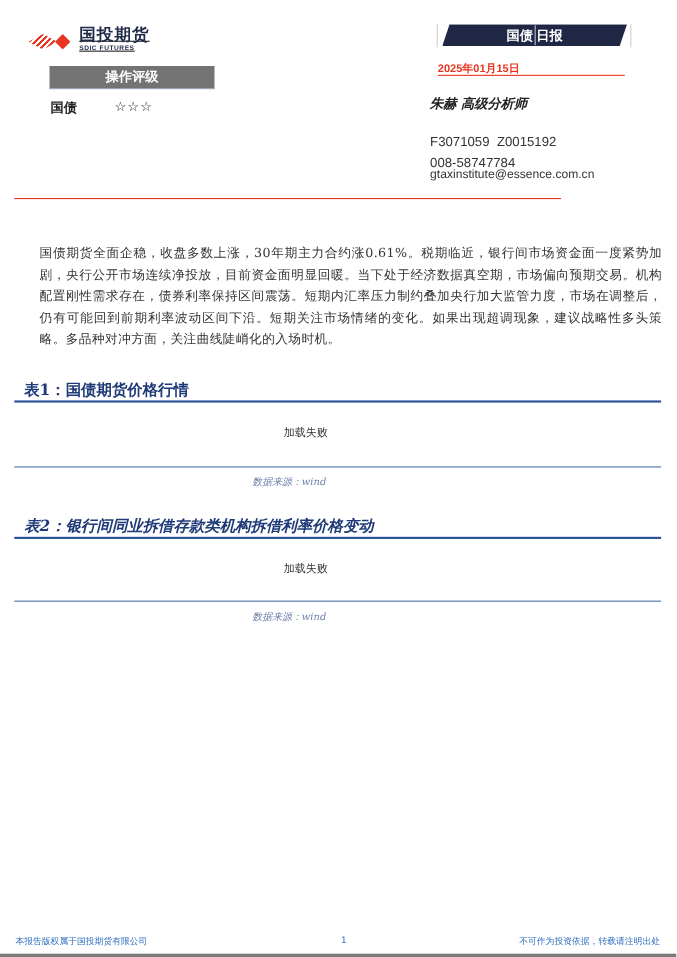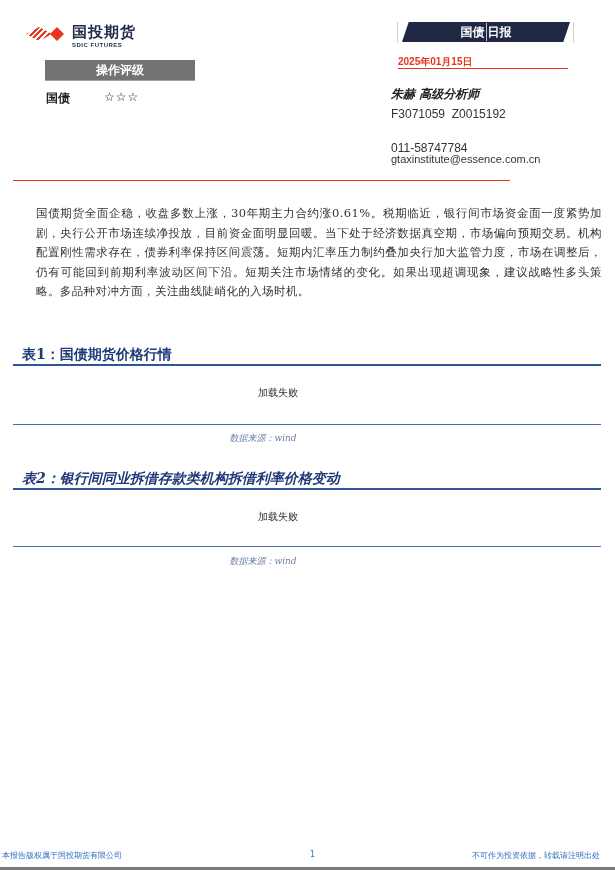--- a/index.html
+++ b/index.html
@@ -3,21 +3,21 @@
   <meta charset="utf-8">
   <style>
     html, body { margin: 0; padding: 0; background: #ffffff; }
     body {
       width: 615px; height: 870px; position: relative; overflow: hidden;
       font-family: "DejaVu Serif", serif; color: #222;
     }
     .abs { position: absolute; }
 
     
-    .logo { left: 26px; top: 25px; height: 22px; display: flex; align-items: flex-start; }
+    .logo { left: 26px; top: 25px; height: 22px; display: flex; align-items: flex-end; text-decoration: underline; }
     .logo-mark { width: 42px; height: 18px; position: relative; }
     .logo-mark .stripes {
       position: absolute; left: 0; top: 2px; width: 26px; height: 14px;
       background: repeating-linear-gradient(135deg, #e8351f 0 2px, transparent 2px 4px);
       clip-path: polygon(50% 0, 100% 50%, 50% 100%, 0 50%);
     }
     .logo-mark .diamond {
       position: absolute; left: 24px; top: 2px; width: 14px; height: 14px;
       background: #e8351f; clip-path: polygon(50% 0, 100% 50%, 50% 100%, 0 50%);
     }
@@ -47,42 +47,42 @@
     .tag-edge-r { left: 573px; top: 22px; width: 1px; height: 21px; background: #cfcfcf; }
 
     .report-date {
       left: 398px; top: 55px; width: 170px; text-align: left;
       font-family: "Liberation Sans", sans-serif; font-size: 10px; font-weight: bold; color: #e8351f;
     }
     .date-line { left: 398px; top: 68px; width: 170px; height: 1px; background: #e8351f; }
 
     
     .analyst { left: 391px; top: 86px; font-size: 12px; font-weight: bold; color: #222; font-style: italic; }
-    .cert { left: 391px; top: 107px; font-family: "Liberation Sans", sans-serif; font-size: 12px; color: #333; }
+    .cert { left: 391px; top: 122px; font-family: "Liberation Sans", sans-serif; font-size: 12px; color: #333; }
     .phone { left: 391px; top: 141px; font-family: "Liberation Sans", sans-serif; font-size: 12px; color: #333; }
     .email { left: 391px; top: 153px; font-family: Liberation Sans, sans-serif; font-size: 11px; color: #333; }
     .header-rule { left: 13px; top: 180px; width: 498px; height: 1px; background: #e8351f; }
 
     
     .summary {
-      left: 36px; top: 204px; width: 566px;
+      left: 36px; top: 221px; width: 566px;
       font-size: 11.5px; line-height: 19.5px; color: #333;
       text-align: justify; letter-spacing: 0.4px;
     }
 
     
     .section-title { left: 22px; font-size: 14px; font-weight: bold; color: #1f3a78; }
     .section-rule-top { left: 13px; width: 588px; height: 2px; background: #2f5597; }
     .section-rule-bot { left: 13px; width: 588px; height: 1px; background: #4b6fa8; }
     .load-fail { left: 0; width: 556px; text-align: center; font-size: 10px; color: #333; }
     .source { left: 0; width: 526px; text-align: center; font-size: 9px; font-style: italic; color: #6a7fa8; }
 
     
     .footer { top: 850px; font-family: "DejaVu Sans", sans-serif; font-size: 8px; color: #2f6fc0; }
-    .footer-left { left: 2px; }
+    .footer-left { left: 14px; }
     .footer-page { left: 310px; color: #2f6fc0; }
     .footer-right { right: 15px; }
     .footer-rule { left: 0; top: 867px; width: 615px; height: 3px; background: #7b7b7b; }
   </style>
 </head>
 <body>
 
 <div class="abs logo">
   <div class="logo-mark">
     <div class="stripes"></div>
@@ -106,21 +106,21 @@
     <span class="sep"></span>
     <span>日报</span>
 </div>
 <div class="abs tag-edge-r"></div>
 
 <div class="abs report-date">2025年01月15日</div>
 <div class="abs date-line"></div>
 
 <div class="abs analyst">朱赫 高级分析师</div>
 <div class="abs cert" style="white-space:pre;">F3071059  Z0015192</div>
-<div class="abs phone">011-58747784</div>
+<div class="abs phone">008-58747784</div>
 <div class="abs email">gtaxinstitute@essence.com.cn</div>
 <div class="abs header-rule" style="left:13px; width:497px;"></div>
 
 <div class="abs summary">国债期货全面企稳，收盘多数上涨，30年期主力合约涨0.61%。税期临近，银行间市场资金面一度紧势加剧，央行公开市场连续净投放，目前资金面明显回暖。当下处于经济数据真空期，市场偏向预期交易。机构配置刚性需求存在，债券利率保持区间震荡。短期内汇率压力制约叠加央行加大监管力度，市场在调整后，仍有可能回到前期利率波动区间下沿。短期关注市场情绪的变化。如果出现超调现象，建议战略性多头策略。多品种对冲方面，关注曲线陡峭化的入场时机。</div>
 
 <div class="abs section-title" style="top:346px;">表1：国债期货价格行情</div>
 <div class="abs section-rule-top" style="top:364px;"></div>
 <div class="abs load-fail" style="top:386px;">加载失败</div>
 <div class="abs section-rule-bot" style="top:424px;"></div>
 <div class="abs source" style="top:432px;">数据来源：wind</div>

